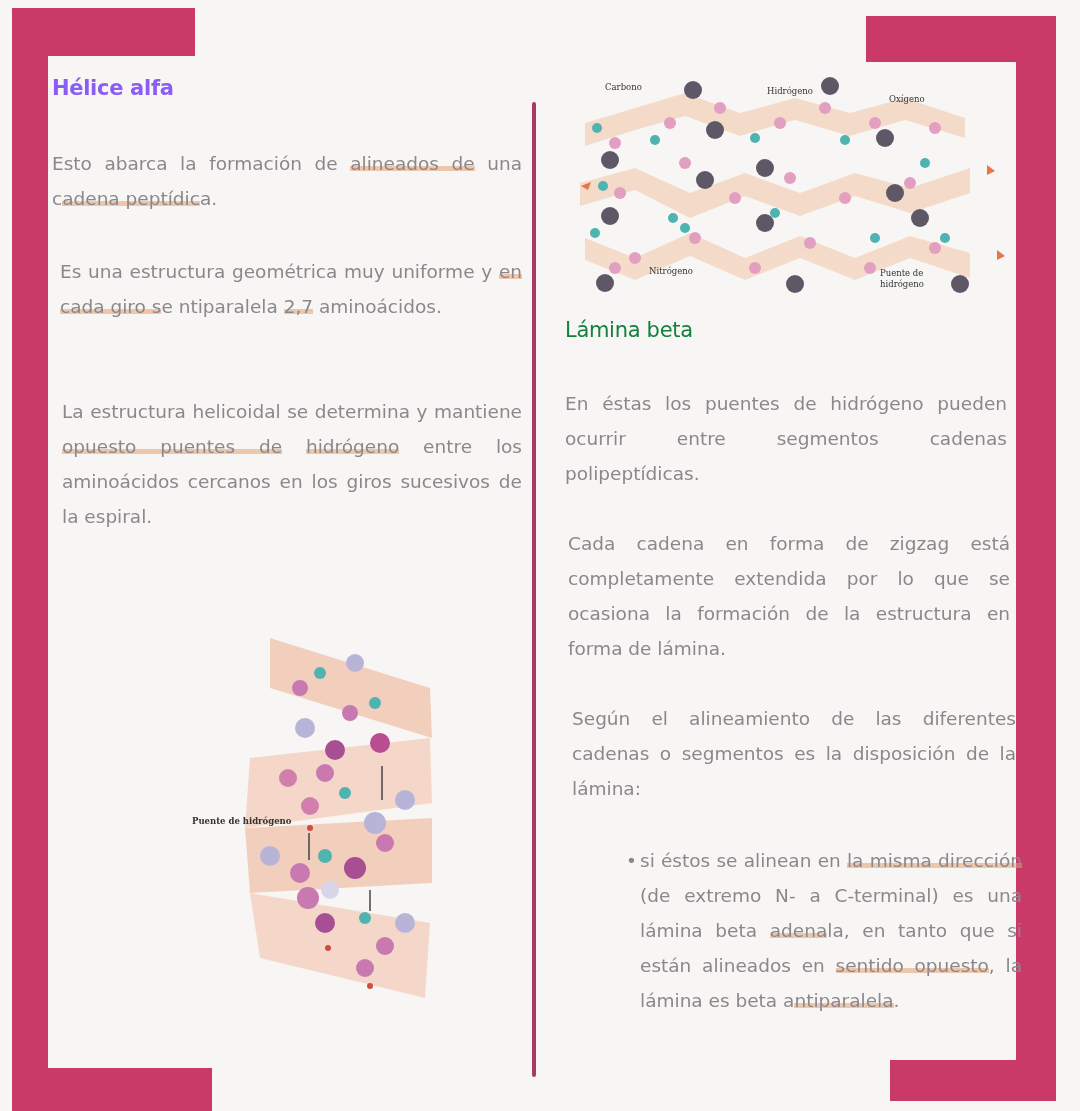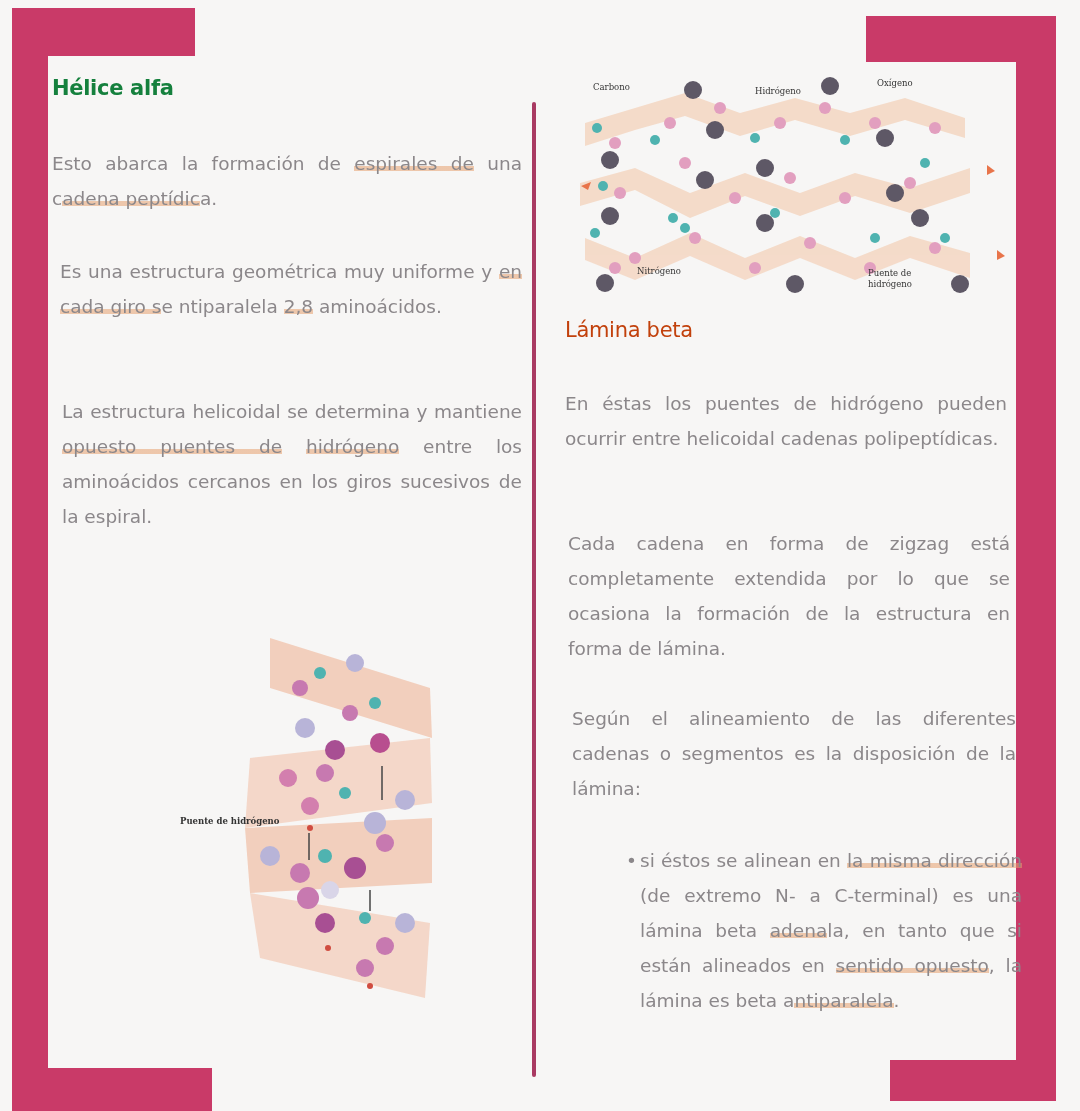--- a/index.html
+++ b/index.html
@@ -13,46 +13,46 @@
     
     .fl-top { left:12px; top:8px; width:183px; height:48px; }
     .fl-side { left:12px; top:8px; width:36px; height:1103px; }
     .fl-bot { left:12px; top:1068px; width:200px; height:43px; }
     
     .fr-top { left:866px; top:16px; width:190px; height:46px; }
     .fr-side { left:1016px; top:16px; width:40px; height:1085px; }
     .fr-bot { left:890px; top:1060px; width:166px; height:41px; }
     .divider { position:absolute; left:532px; top:102px; width:4px; height:975px; background:#a93a62; border-radius:2px; }
 
-    .heading { position:absolute; font-size:21px; color:#15803d; font-weight:bold; letter-spacing:-0.3px; }
-    .heading.light { font-weight:normal; color:#c2410c; }
+    .heading { position:absolute; font-size:21px; color:#8b5cf6; font-weight:bold; letter-spacing:-0.3px; }
+    .heading.light { font-weight:normal; color:#15803d; }
     .para { position:absolute; font-size:18.5px; line-height:35px; text-align:justify; text-align-last:left; color:#8b878a; }
     .hl { background:linear-gradient(transparent 62%, rgba(230,160,110,0.55) 62%, rgba(230,160,110,0.55) 85%, transparent 85%); }
     .bullet-wrap { position:absolute; left:640px; top:843px; width:382px; font-size:18.5px; line-height:35px; color:#8b878a; text-align:justify; }
     .bullet-dot { position:absolute; left:-14px; top:0; }
 
     .fig { position:absolute; }
-    .lbl { position:absolute; font-family:"DejaVu Serif", serif; font-size:8.5px; color:#333; }
+    .lbl { position:absolute; font-family:"DejaVu Serif", serif; font-size:8.5px; color:#333;margin-left:12px; }
   </style>
 </head>
 <body>
 
 <div class="frame fl-top"></div>
 <div class="frame fl-side"></div>
 <div class="frame fl-bot"></div>
 <div class="frame fr-top"></div>
 <div class="frame fr-side"></div>
 <div class="frame fr-bot"></div>
 <div class="divider"></div>
 
 <div class="heading" style="left:52px;top:76px;">Hélice alfa</div>
 
-<div class="para" style="left:52px;top:146px;width:470px;"><span>Esto abarca la formación de </span><span class="hl">espirales de</span><span> una c</span><span class="hl">adena peptídic</span><span>a.</span></div>
+<div class="para" style="left:52px;top:146px;width:470px;"><span>Esto abarca la formación de </span><span class="hl">alineados de</span><span> una c</span><span class="hl">adena peptídic</span><span>a.</span></div>
 
-<div class="para" style="left:60px;top:254px;width:462px;"><span>Es una estructura geométrica muy uniforme y </span><span class="hl">en cada giro s</span><span>e ntiparalela </span><span class="hl">2,8</span><span> aminoácidos.</span></div>
+<div class="para" style="left:60px;top:254px;width:462px;"><span>Es una estructura geométrica muy uniforme y </span><span class="hl">en cada giro s</span><span>e ntiparalela </span><span class="hl">2,7</span><span> aminoácidos.</span></div>
 
 <div class="para" style="left:62px;top:394px;width:460px;"><span>La estructura helicoidal se determina y mantiene </span><span class="hl">opuesto puentes de</span><span> </span><span class="hl">hidrógeno</span><span> entre los aminoácidos cercanos en los giros sucesivos de la espiral.</span></div>
 
 <div class="fig" style="left:170px;top:628px;width:300px;height:380px;">
   <svg width="300" height="380" viewBox="0 0 300 380">
     <g fill="#f2c9b4" opacity="0.85">
       <path d="M100 10 L260 60 L262 110 L100 60 Z"></path>
       <path d="M260 110 L80 130 L75 200 L262 175 Z" opacity="0.8"></path>
       <path d="M75 200 L262 190 L262 255 L80 265 Z"></path>
       <path d="M80 265 L260 295 L255 370 L90 330 Z" opacity="0.8"></path>
@@ -155,28 +155,28 @@
         <circle cx="300" cy="170" r="5"></circle>
     </g>
     <g fill="#e8744a">
       <path d="M6 118 l10 -4 l-3 8 z"></path>
         <path d="M420 103 l-8 -6 l0 10 z"></path>
         <path d="M430 188 l-8 -6 l0 10 z"></path>
     </g>
   </svg>
   <div class="lbl" style="left:18px;top:14px;">Carbono</div>
   <div class="lbl" style="left:180px;top:18px;">Hidrógeno</div>
-  <div class="lbl" style="left:302px;top:10px;">Oxígeno</div>
+  <div class="lbl" style="left:302px;top:26px;">Oxígeno</div>
   <div class="lbl" style="left:62px;top:198px;">Nitrógeno</div>
   <div class="lbl" style="left:293px;top:200px;">Puente de</div>
   <div class="lbl" style="left:293px;top:211px;">hidrógeno</div>
 </div>
 
 <div class="heading light" style="left:565px;top:318px;">Lámina beta</div>
 
-<div class="para" style="left:565px;top:386px;width:442px;">En éstas los puentes de hidrógeno pueden ocurrir entre helicoidal cadenas polipeptídicas.</div>
+<div class="para" style="left:565px;top:386px;width:442px;">En éstas los puentes de hidrógeno pueden ocurrir entre segmentos cadenas polipeptídicas.</div>
 <div class="para" style="left:568px;top:526px;width:442px;">Cada cadena en forma de zigzag está completamente extendida por lo que se ocasiona la formación de la estructura en forma de lámina.</div>
 <div class="para" style="left:572px;top:701px;width:444px;">Según el alineamiento de las diferentes cadenas o segmentos es la disposición de la lámina:</div>
 
 <div class="bullet-wrap">
   <span class="bullet-dot">•</span>
   <span>si éstos se alinean en </span><span class="hl">la misma dirección</span><span> (de extremo N- a C-terminal) es una lámina beta </span><span class="hl">adena</span><span>la, en tanto que si están alineados en </span><span class="hl">sentido opuesto</span><span>, la lámina es beta a</span><span class="hl">ntiparalela</span><span>.</span>
 </div>
 
 </body></html>

